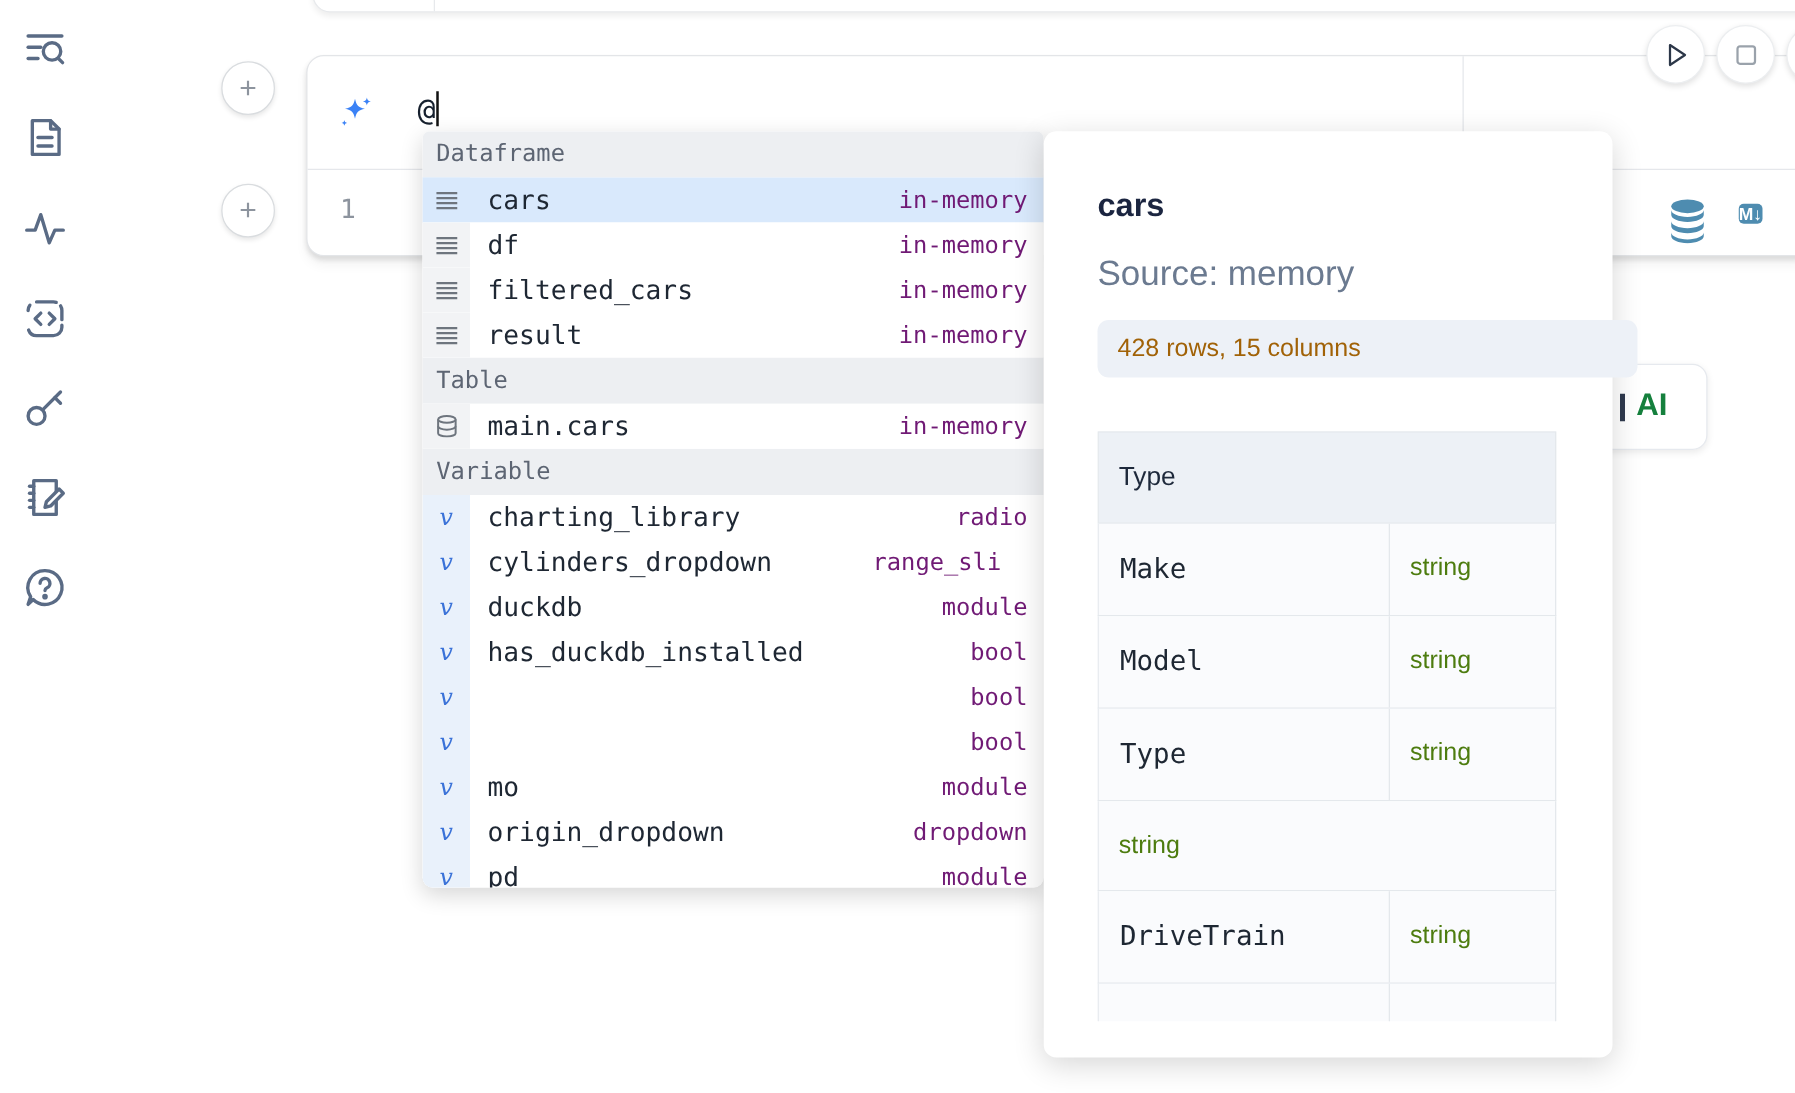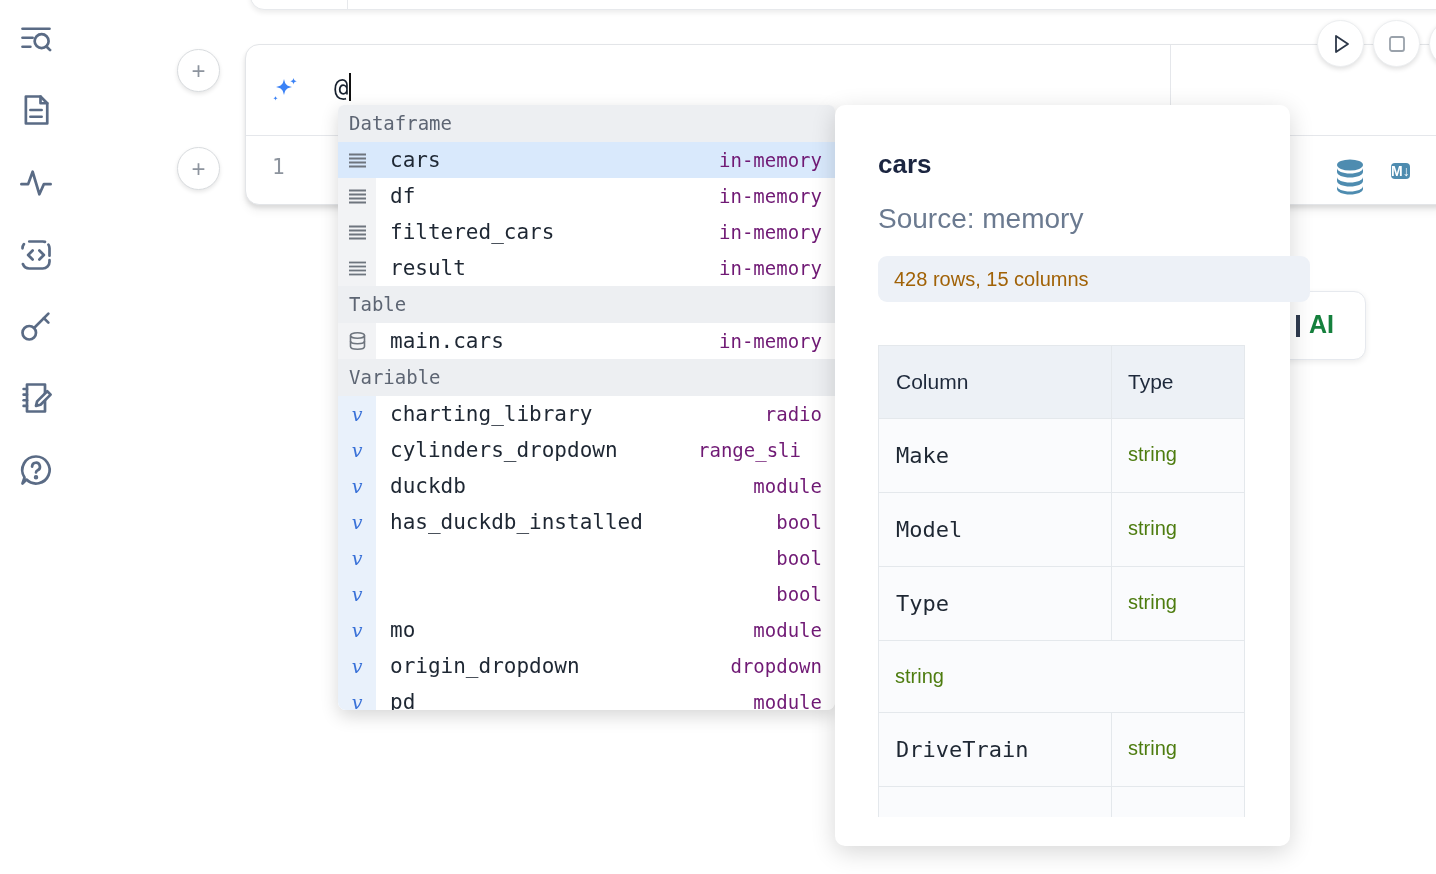--- a/index.html
+++ b/index.html
@@ -339,21 +339,20 @@
       <span class="ac-type">module</span>
     </div>
   </div>
 
 <div class="panel">
   <div class="panel-title">cars</div>
   <div class="panel-source">Source: memory</div>
   <div class="shape-badge">428 rows, 15 columns</div>
   <div class="pv-table" id="pv-table">
       <div class="pv-row head">
-        <div class="pv-c1">Column</div>
         <div class="pv-c2">Type</div>
       </div>
       <div class="pv-row body">
         <div class="pv-c1">Make</div>
         <div class="pv-c2">string</div>
       </div>
       <div class="pv-row body">
         <div class="pv-c1">Model</div>
         <div class="pv-c2">string</div>
       </div>

